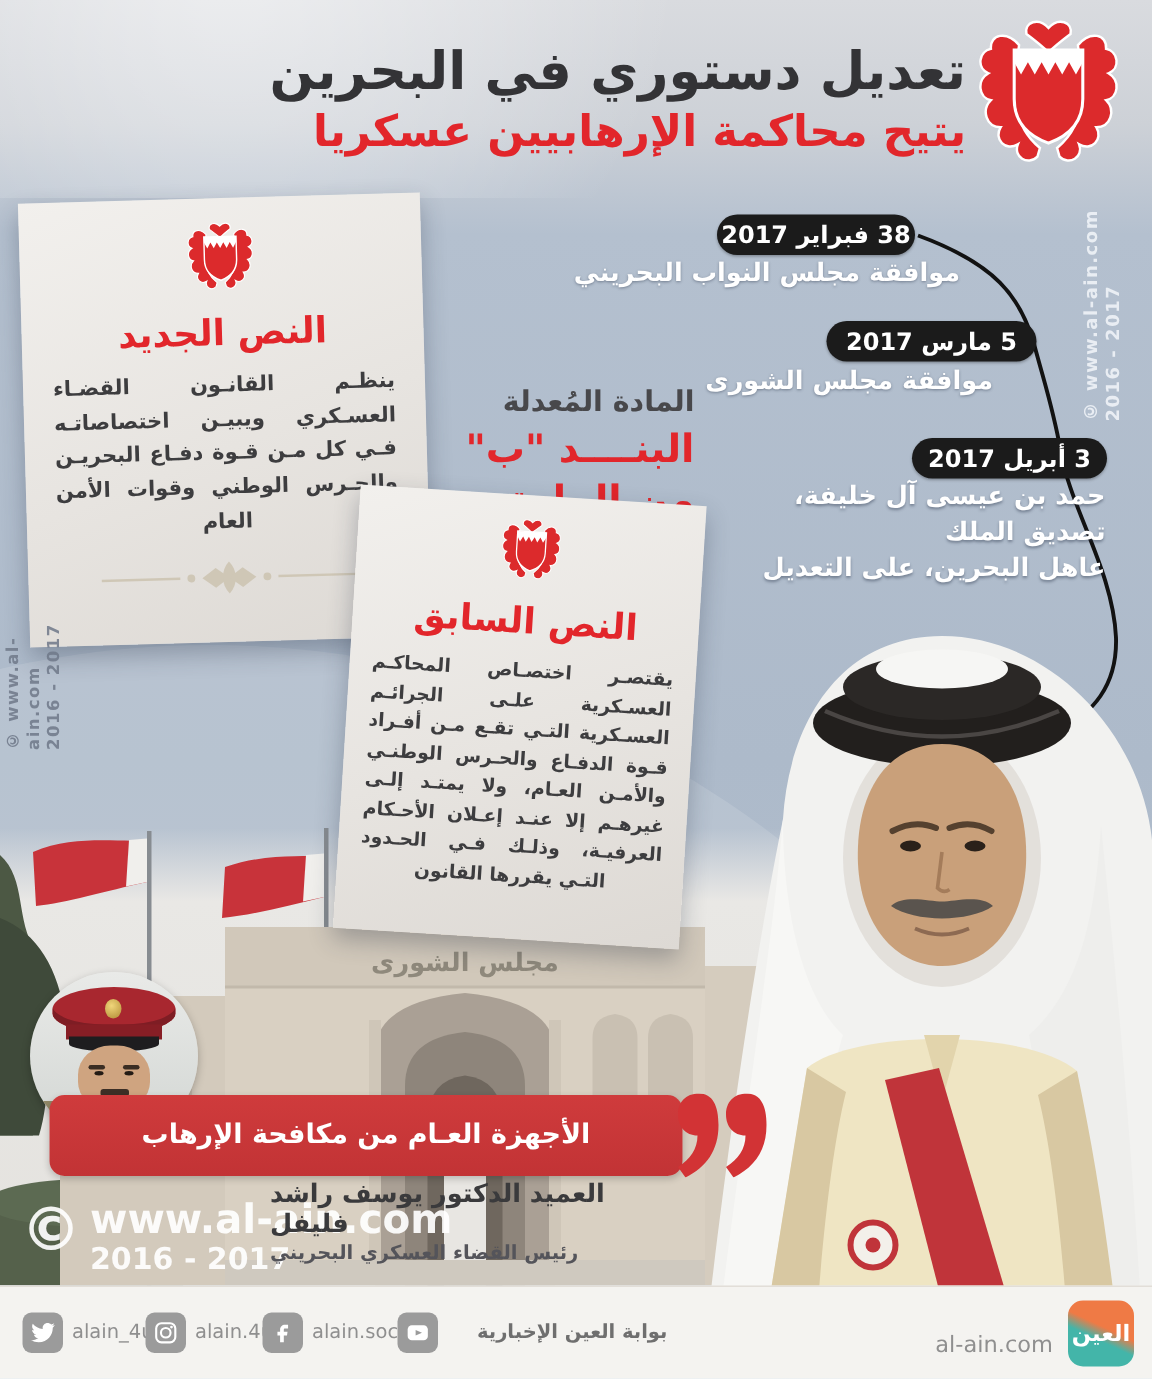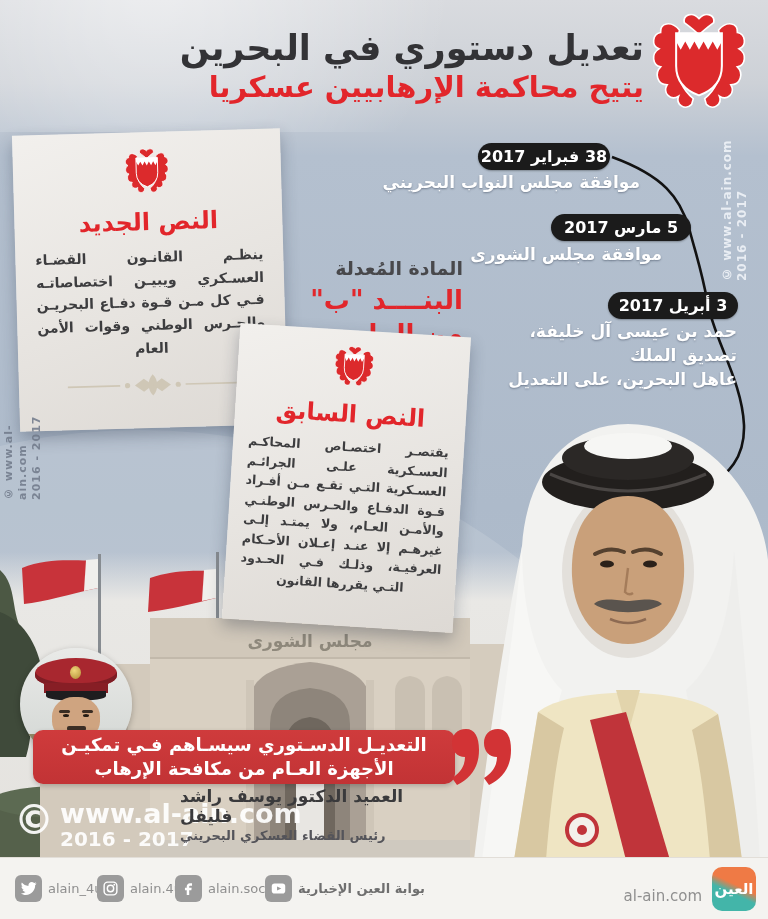--- a/index.html
+++ b/index.html
@@ -86,21 +86,21 @@
     color:rgba(255,255,255,0.92);}
   .big-wm .c{font-size:40px;font-weight:bold;line-height:40px;}
   .big-wm .site{font-size:27px;font-weight:bold;line-height:28px;}
   .big-wm .years{font-size:20px;font-weight:bold;line-height:22px;}
   
   .footer{left:0;top:857px;width:768px;height:62px;background:#f4f3f0;border-top:1px solid #e2ded8;z-index:10;}
   .social-item{position:absolute;top:17px;display:flex;align-items:center;gap:6px;}
   .social-icon{width:27px;height:27px;border-radius:6px;background:#9b9b9b;
     display:flex;align-items:center;justify-content:center;}
   .social-label{font-size:13px;color:#8f8f8f;}
-  .social-label.ar{font-weight:bold;color:#6f6f6f;direction:rtl;}
+  .social-label.ar{font-weight:bold;color:#6f6f6f;direction:rtl;margin-left:20px;}
   .site-label{position:absolute;right:66px;top:29px;font-size:15px;color:#8f8f8f;}
   .alain-logo{position:absolute;right:12px;top:9px;width:44px;height:44px;border-radius:10px;
     background:linear-gradient(205deg,#ef7a45 42%,#43b5a9 58%);display:flex;align-items:center;
     justify-content:center;}
   .alain-logo span{color:#ffffff;font-weight:bold;font-size:15px;direction:rtl;}
 </style>
 </head>
 <body>
 
 <div class="stage">
@@ -277,21 +277,20 @@
     <div class="off-brow" style="left:55%;"></div>
     <div class="off-eye" style="left:38%;"></div>
     <div class="off-eye" style="left:56%;"></div>
     <div class="off-mustache"></div>
     <div class="off-uniform"></div>
     <div class="off-tab" style="left:34%;"></div>
     <div class="off-tab" style="left:60%;transform:skewY(-14deg);"></div>
   </div>
 
   <div class="layer quote-banner">
-    <div>التعديـل الدسـتوري سيسـاهم فـي تمكيـن</div>
     <div>الأجهزة العـام من مكافحة الإرهاب</div>
   </div>
   <svg class="layer quote-mark" viewBox="0 0 64 56">
     <g fill="#d23335">
       <path d="M14,0 C5,0 0,6 0,14 C0,22 5,28 13,28 C13,37 8,44 0,49 L5,56 C19,49 27,38 27,21 C27,8 23,0 14,0 Z"></path>
       <path d="M46,0 C37,0 32,6 32,14 C32,22 37,28 45,28 C45,37 40,44 32,49 L37,56 C51,49 59,38 59,21 C59,8 55,0 46,0 Z"></path>
     </g>
   </svg>
   <div class="layer author-box">
     <div class="author-name">العميد الدكتور يوسف راشد فليفل</div>

